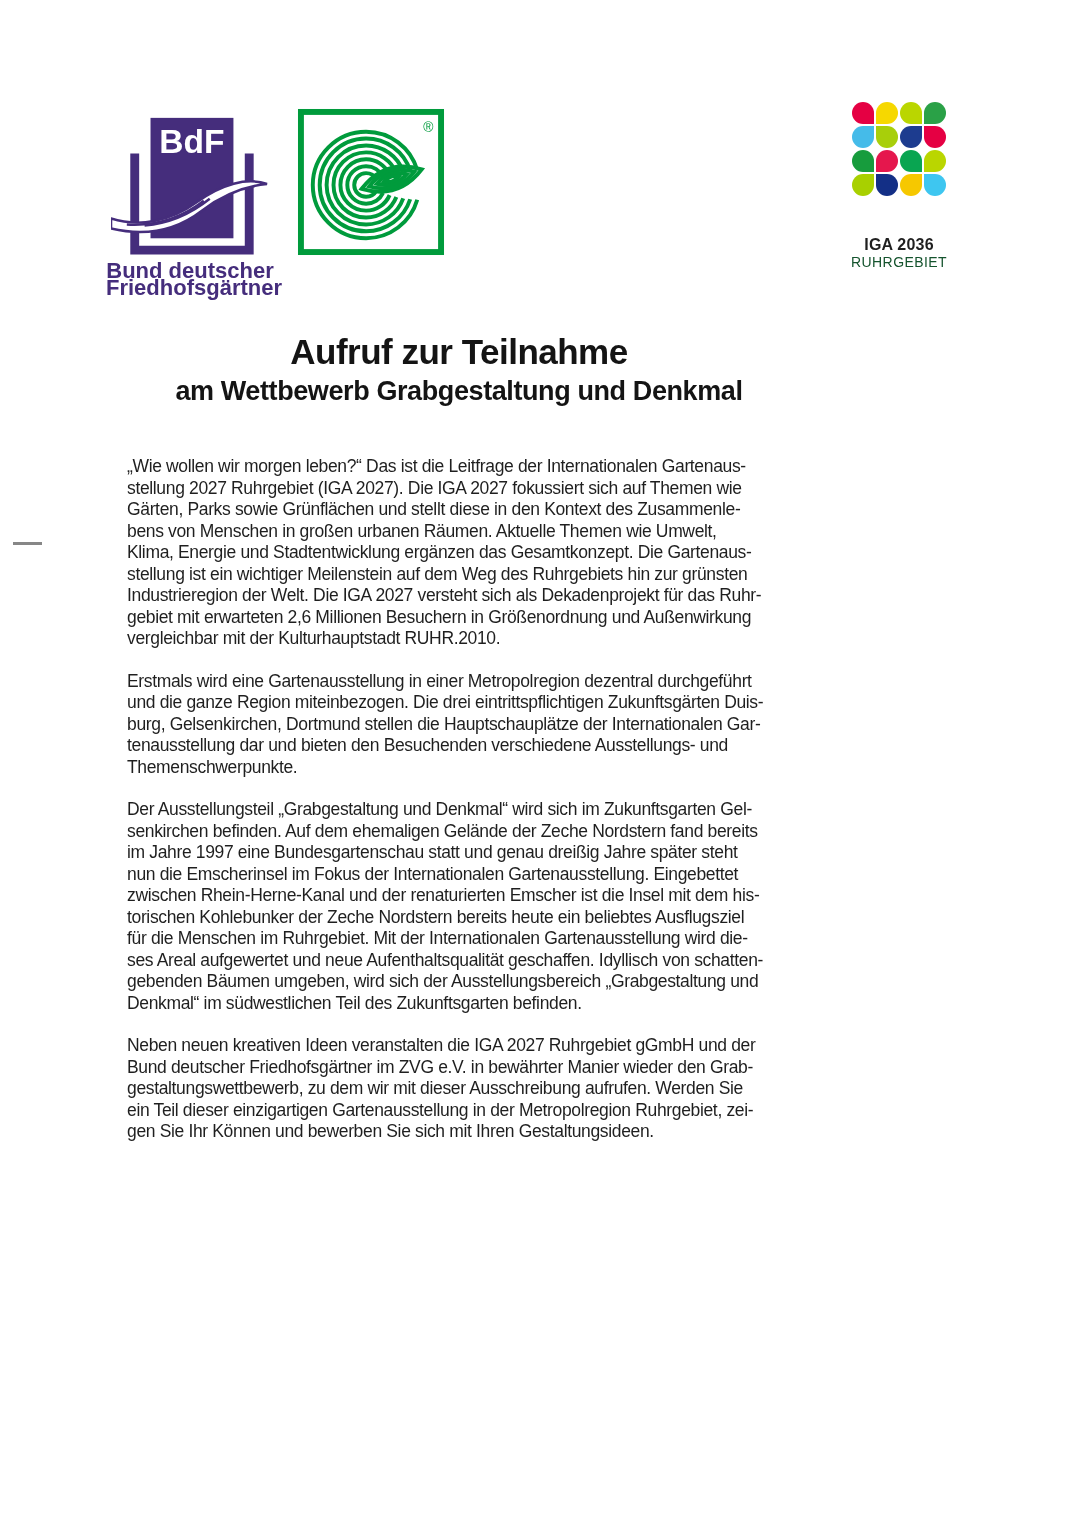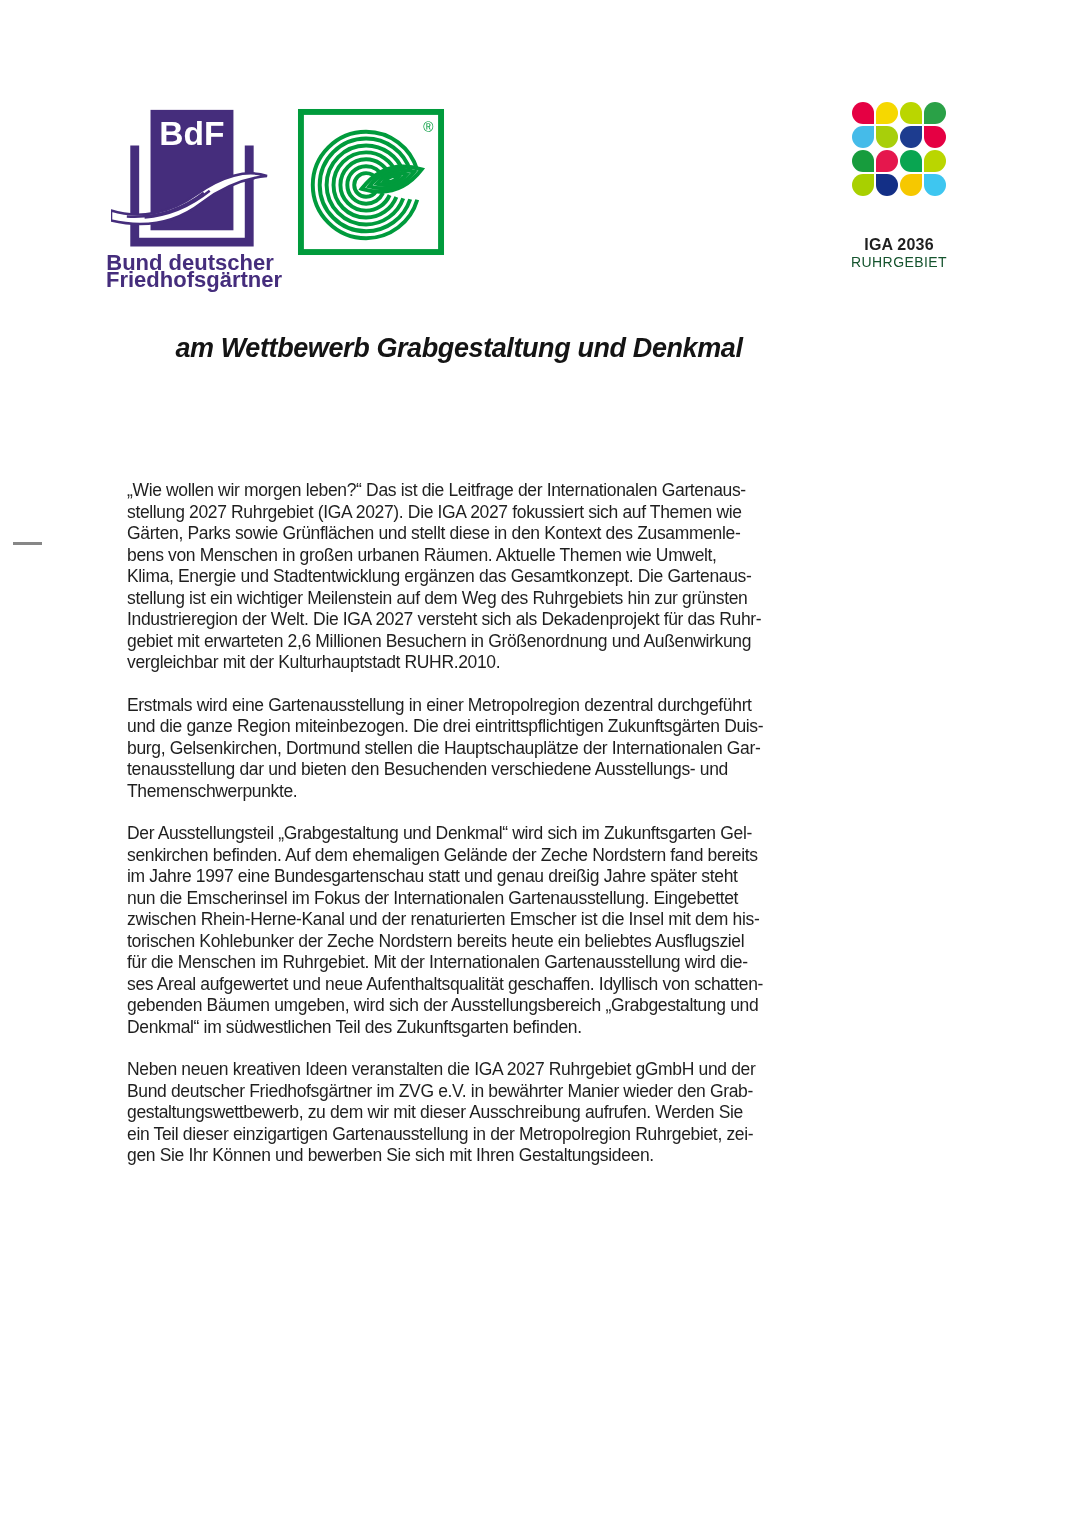--- a/index.html
+++ b/index.html
@@ -11,21 +11,21 @@
   html,body{background:#ffffff;}
   body{
     position:relative;
     width:1079px;height:1528px;
     font-family:"Liberation Sans", sans-serif;
     color:var(--ink);
     overflow:hidden;
   }
 
   
-  .bdf-block{position:absolute;left:106px;top:100px;width:168px;}
+  .bdf-block{position:absolute;left:106px;top:108px;width:168px;}
   .bdf-block svg{display:block;margin:0 auto;}
   .bdf-caption{
     margin-top:2px;text-align:center;
     color:var(--bdf-purple);font-weight:bold;
     font-size:22px;line-height:17px;white-space:pre-line;
   }
 
   .zvg-block{position:absolute;left:297px;top:108px;width:148px;height:148px;}
   .zvg-block svg{display:block;}
 
@@ -42,24 +42,24 @@
   .iga-caption{margin-top:40px;text-align:center;}
   .iga-caption .iga-title{font-size:16px;font-weight:bold;color:#1f1f1f;letter-spacing:.2px;}
   .iga-caption .iga-subtitle{font-size:14px;color:#14532d;letter-spacing:.4px;}
 
   
   .fold-mark{position:absolute;left:13px;top:542px;width:29px;height:3px;background:#878787;}
 
   
   .doc-title{position:absolute;left:127px;top:332px;width:664px;text-align:center;color:#141414;}
   .doc-title .t1{font-size:35px;font-weight:bold;letter-spacing:-.5px;line-height:40px;margin-bottom:3px;}
-  .doc-title .t2{font-size:27px;font-weight:bold;letter-spacing:-.4px;line-height:33px;font-style:italic;}
+  .doc-title .t2{font-size:27px;font-weight:bold;letter-spacing:-.4px;line-height:33px;}
 
   
-  .doc-body{position:absolute;left:127px;top:480px;width:760px;}
+  .doc-body{position:absolute;left:127px;top:456px;width:760px;}
   .doc-body p{
     font-size:17.5px;line-height:21.5px;letter-spacing:-.35px;
     color:#1f1f1f;white-space:pre;margin:0 0 21px 0;
   }
 </style>
 </head>
 <body>
 
 <div class="bdf-block">
   <svg width="158" height="152" viewBox="0 0 160 154">
@@ -125,20 +125,21 @@
     </div>
   <div class="iga-caption">
     <div class="iga-title">IGA 2036</div>
     <div class="iga-subtitle">RUHRGEBIET</div>
   </div>
 </div>
 
 <div class="fold-mark"></div>
 
 <div class="doc-title">
+  <div class="t1">Aufruf zur Teilnahme</div>
   <div class="t2">am Wettbewerb Grabgestaltung und Denkmal</div>
 </div>
 
 <div class="doc-body">
   <p>„Wie wollen wir morgen leben?“ Das ist die Leitfrage der Internationalen Gartenaus-
 stellung 2027 Ruhrgebiet (IGA 2027). Die IGA 2027 fokussiert sich auf Themen wie
 Gärten, Parks sowie Grünflächen und stellt diese in den Kontext des Zusammenle-
 bens von Menschen in großen urbanen Räumen. Aktuelle Themen wie Umwelt,
 Klima, Energie und Stadtentwicklung ergänzen das Gesamtkonzept. Die Gartenaus-
 stellung ist ein wichtiger Meilenstein auf dem Weg des Ruhrgebiets hin zur grünsten

